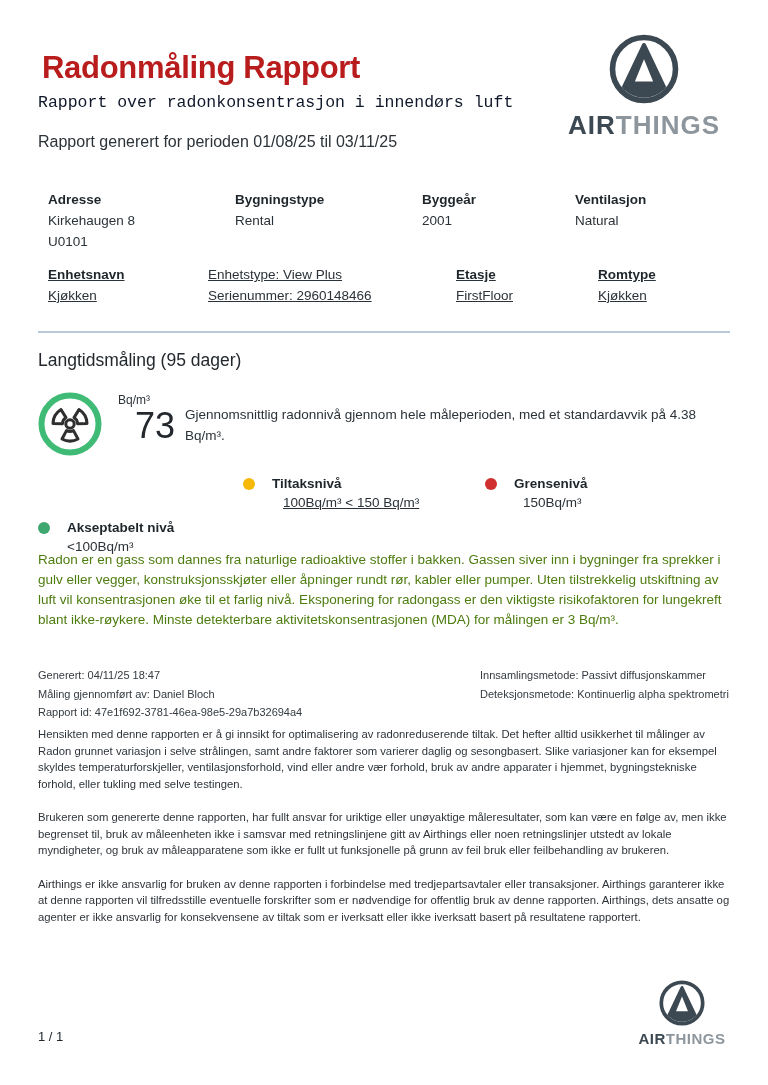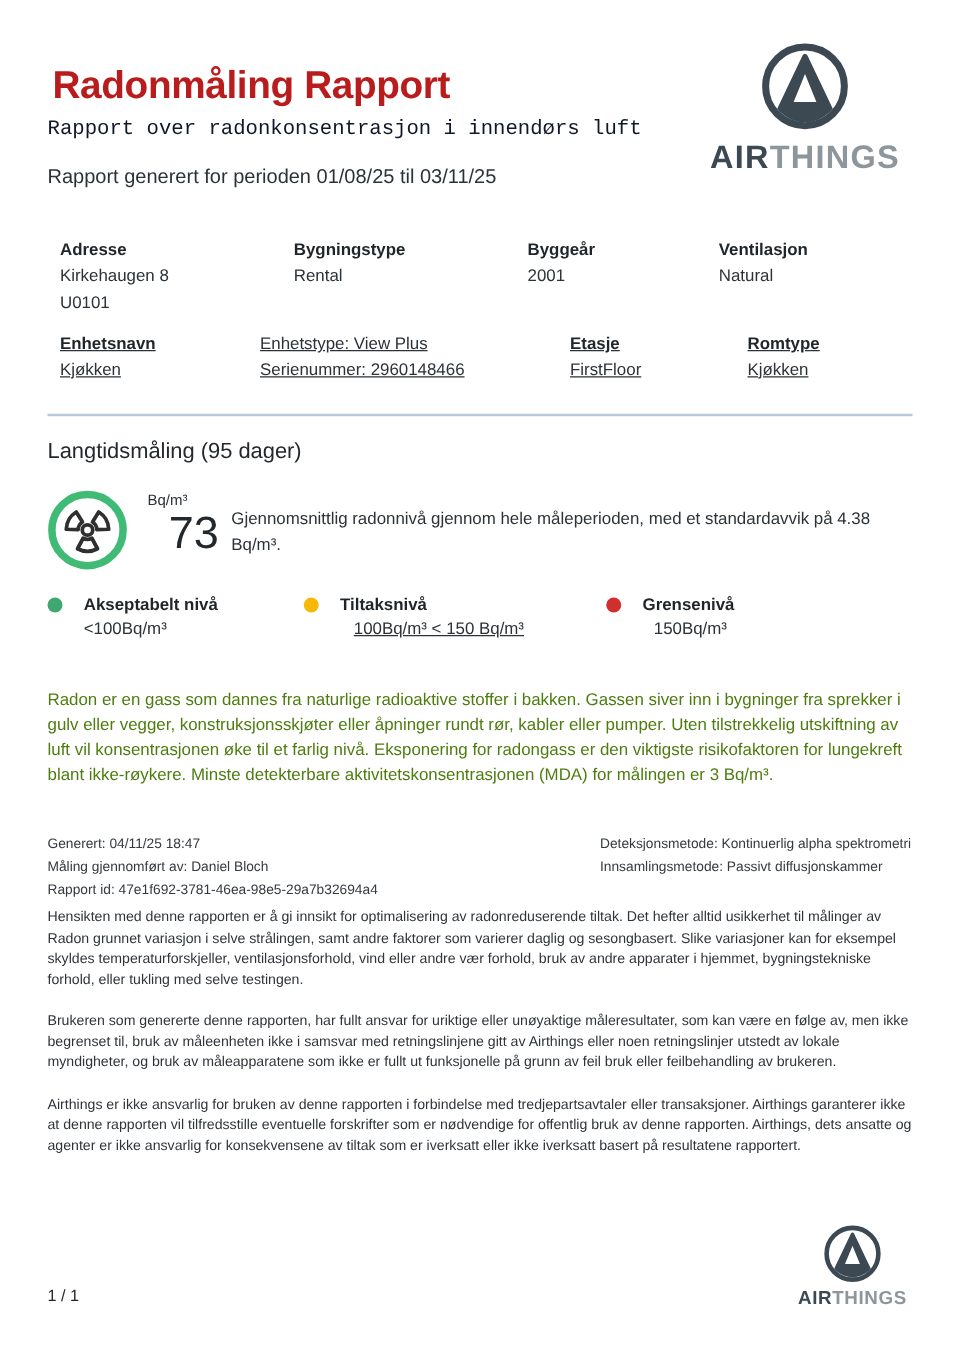--- a/index.html
+++ b/index.html
@@ -33,21 +33,21 @@
   .divider{position:absolute;left:38px;right:38px;top:331px;height:0;border-top:2px solid #b9c9d8;}
   
   .section-title{position:absolute;left:38px;top:350px;font-size:17.5px;font-weight:400;color:#22282d;}
   .meas-icon{position:absolute;left:38px;top:392px;width:64px;height:64px;}
   .meas-unit{position:absolute;left:118px;top:393px;font-size:12px;color:#2b3238;}
   .meas-value{position:absolute;left:117px;top:405px;font-size:36px;font-weight:400;color:#22282d;margin-left:18px;}
   .meas-desc{position:absolute;left:185px;top:404px;width:548px;font-size:13.5px;line-height:21px;color:#2b3238;}
   
   .levels{position:absolute;left:0;top:476px;width:768px;height:56px;}
   .level{position:absolute;top:0;}
-  .level-0{left:38px;}
+  .level-0{left:38px;margin-top:44px;}
   .level-1{left:243px;}
   .level-2{left:485px;}
   .level-head{display:flex;align-items:center;}
   .dot{width:12px;height:12px;border-radius:50%;flex:0 0 auto;}
   .dot-green{background:#3fa871;}
   .dot-yellow{background:#f6b90a;}
   .dot-red{background:#d02f2f;}
   .level-name{margin-left:17px;font-size:13.5px;font-weight:700;color:#1f262b;}
   .level-range{margin-top:4px;font-size:13.5px;color:#2b3238;}
   .level-0 .level-range{margin-left:29px;}
@@ -173,22 +173,22 @@
 
   <div class="radon-info">Radon er en gass som dannes fra naturlige radioaktive stoffer i bakken. Gassen siver inn i bygninger fra sprekker i gulv eller vegger, konstruksjonsskjøter eller åpninger rundt rør, kabler eller pumper. Uten tilstrekkelig utskiftning av luft vil konsentrasjonen øke til et farlig nivå. Eksponering for radongass er den viktigste risikofaktoren for lungekreft blant ikke-røykere. Minste detekterbare aktivitetskonsentrasjonen (MDA) for målingen er 3 Bq/m³.</div>
 
   <div class="meta">
     <div>
       <div>Generert: 04/11/25 18:47</div>
       <div>Måling gjennomført av: Daniel Bloch</div>
       <div>Rapport id: 47e1f692-3781-46ea-98e5-29a7b32694a4</div>
     </div>
     <div class="meta-right">
+      <div>Innsamlingsmetode: Passivt diffusjonskammer</div>
       <div>Deteksjonsmetode: Kontinuerlig alpha spektrometri</div>
-      <div>Innsamlingsmetode: Passivt diffusjonskammer</div>
     </div>
   </div>
 
   <div class="disclaimers">
     <p>Hensikten med denne rapporten er å gi innsikt for optimalisering av radonreduserende tiltak. Det hefter alltid usikkerhet til målinger av Radon grunnet variasjon i selve strålingen, samt andre faktorer som varierer daglig og sesongbasert. Slike variasjoner kan for eksempel skyldes temperaturforskjeller, ventilasjonsforhold, vind eller andre vær forhold, bruk av andre apparater i hjemmet, bygningstekniske forhold, eller tukling med selve testingen.</p>
     <p>Brukeren som genererte denne rapporten, har fullt ansvar for uriktige eller unøyaktige måleresultater, som kan være en følge av, men ikke begrenset til, bruk av måleenheten ikke i samsvar med retningslinjene gitt av Airthings eller noen retningslinjer utstedt av lokale myndigheter, og bruk av måleapparatene som ikke er fullt ut funksjonelle på grunn av feil bruk eller feilbehandling av brukeren.</p>
     <p>Airthings er ikke ansvarlig for bruken av denne rapporten i forbindelse med tredjepartsavtaler eller transaksjoner. Airthings garanterer ikke at denne rapporten vil tilfredsstille eventuelle forskrifter som er nødvendige for offentlig bruk av denne rapporten. Airthings, dets ansatte og agenter er ikke ansvarlig for konsekvensene av tiltak som er iverksatt eller ikke iverksatt basert på resultatene rapportert.</p>
   </div>
 
   <div class="page-number">1 / 1</div>

